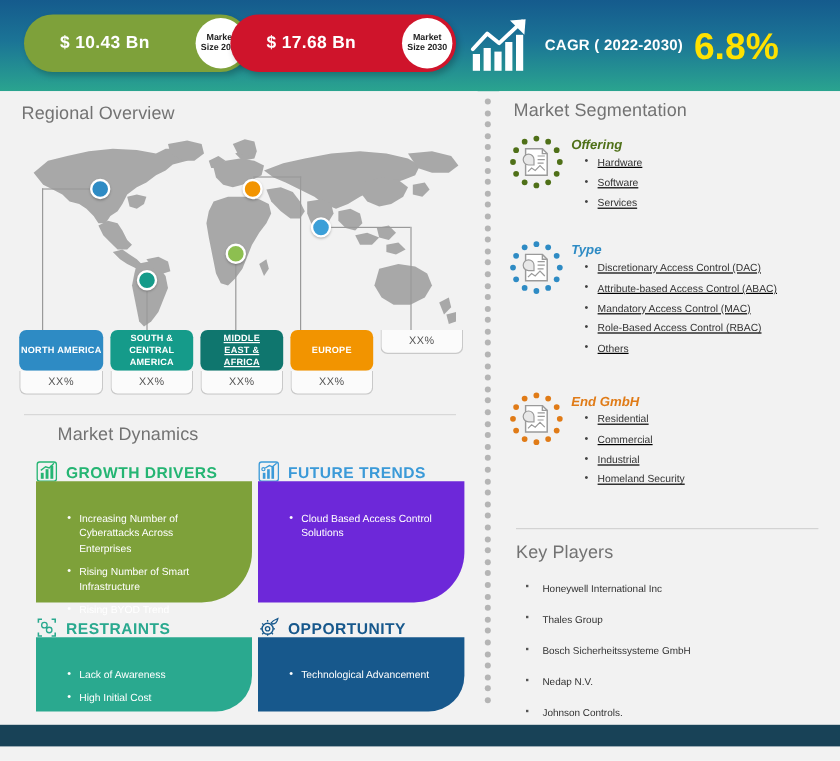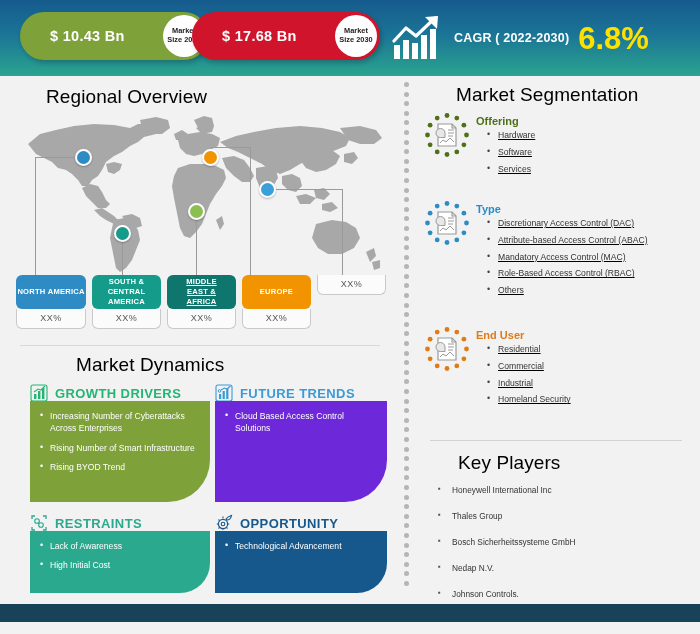--- a/index.html
+++ b/index.html
@@ -36,21 +36,21 @@
   #pill-2030{left:192px;top:12px;width:158px;background:#cf142b;padding-left:30px;}
 
   .cagr-wrap{position:absolute;left:392px;top:8px;display:flex;align-items:center;height:60px;}
   .cagr-icon{width:52px;height:46px;margin-right:10px;}
   .cagr-label{color:#ffffff;font-size:12.5px;font-weight:bold;letter-spacing:.2px;}
   .cagr-value{color:#ffe100;font-size:31px;font-weight:bold;margin-left:9px;line-height:1;}
 
   
   .left-panel{position:absolute;left:0;top:76px;width:398px;height:528px;background:#f2f2f2;}
   .sec-title{
-    color:#000000;font-size:19px;font-weight:normal;letter-spacing:.1px;margin-left:28px;
+    color:#737373;font-size:15px;font-weight:normal;letter-spacing:.1px;
   }
   #regional-title{position:absolute;left:18px;top:10px;}
   .map-wrap{position:absolute;left:10px;top:36px;width:380px;height:165px;}
   .map-wrap svg{display:block;}
 
   .pin{position:absolute;width:17px;height:17px;border-radius:50%;border:2px solid #ffffff;box-sizing:border-box;box-shadow:0 1px 2px rgba(0,0,0,.25);}
   .leader{position:absolute;background:#9a9a9a;}
 
   .region-row{position:absolute;left:16px;top:199px;width:370px;display:flex;gap:6px;}
   .region-card{width:70px;}
@@ -64,21 +64,21 @@
     background:#fbfbfb;color:#555;font-size:9px;text-align:center;padding:4px 0 5px;
     letter-spacing:.5px;
   }
   .hr-soft{position:absolute;left:20px;top:269px;width:360px;height:1px;background:#d8d8d8;}
 
   #dynamics-title{position:absolute;left:48px;top:278px;}
 
   .dyn-head{position:absolute;display:flex;align-items:center;gap:7px;}
   .dyn-head .t{font-size:13px;font-weight:bold;letter-spacing:.4px;}
   .dyn-box{position:absolute;color:#ffffff;}
-  .dyn-box ul{margin:0;padding:9px 10px 9px 20px;list-style:none;}
+  .dyn-box ul{margin:16px;padding:9px 10px 9px 20px;list-style:none;}
   .dyn-box li{font-size:8.6px;line-height:1.45;margin-bottom:7px;position:relative;}
   .dyn-box li:before{content:"•";position:absolute;left:-10px;top:-1px;font-size:9px;}
 
   #gd-head{left:30px;top:308px;}
   #gd-box{left:30px;top:325px;width:180px;height:101px;background:#7ea13a;border-radius:0 0 42px 0;}
   #ft-head{left:215px;top:308px;}
   #ft-box{left:215px;top:325px;width:172px;height:101px;background:#6d28d9;border-radius:0 0 42px 0;}
   #rs-head{left:30px;top:438px;}
   #rs-box{left:30px;top:455px;width:180px;height:62px;background:#2aa98f;border-radius:0 0 30px 0;}
   #op-head{left:215px;top:438px;}
@@ -87,21 +87,21 @@
   
   .divider{position:absolute;left:404px;top:82px;width:6px;height:518px;}
   .divider i{display:block;width:5px;height:5px;border-radius:50%;background:#b5b5b5;margin-bottom:4.6px;}
 
   
   .right-panel{position:absolute;left:416px;top:76px;width:284px;height:528px;background:#f2f2f2;}
   #seg-title{position:absolute;left:12px;top:8px;}
   .seg-block{position:absolute;left:8px;display:flex;}
   .seg-icon{width:46px;height:46px;flex:0 0 46px;position:relative;margin-right:6px;}
   .seg-body{padding-top:3px;}
-  .seg-h{font-size:11px;font-weight:bold;margin-bottom:3px;}
+  .seg-h{font-size:11px;font-weight:bold;margin-bottom:3px;font-style:italic;}
   .seg-body ul{margin:0;padding:0 0 0 22px;list-style:none;text-decoration:underline;}
   .seg-body li{font-size:8.6px;color:#333;line-height:1.2;margin-bottom:6.5px;position:relative;white-space:nowrap;}
   .seg-body li:before{content:"•";position:absolute;left:-11px;top:-1px;color:#444;font-size:9px;}
 
   #seg-offering{top:36px;}
   #seg-type{top:124px;}
   #seg-enduser{top:250px;}
   .seg-hr{position:absolute;left:14px;width:252px;height:1px;background:#d3d3d3;}
   #seg-hr-1{top:364px;}
 
@@ -476,21 +476,21 @@
               <circle cx="13.2" cy="6.1" r="2.4"></circle>
           </g>
           <path d="M14 12 H28 L32 16 V34 H14 Z" fill="#ffffff" stroke="#9a9a9a" stroke-width="1.2"></path>
           <path d="M28 12 V16 H32" fill="none" stroke="#9a9a9a" stroke-width="1.2"></path>
           <path d="M24 18 H30 M24 21 H30 M24 24 H29" stroke="#9a9a9a" stroke-width="1"></path>
           <path d="M21 21 A4.5 4.5 0 1 0 16.5 25.5 L21 25.5 Z" fill="#e8e8e8" stroke="#9a9a9a" stroke-width="1"></path>
           <path d="M16 31 L19 28 L22 30 L26 26 L30 30" fill="none" stroke="#9a9a9a" stroke-width="1"></path>
         </svg>
       </div>
       <div class="seg-body">
-        <div class="seg-h" style="color:#e07b17;">End User</div>
+        <div class="seg-h" style="color:#e07b17;">End GmbH</div>
         <ul>
           <li>Residential</li>
           <li>Commercial</li>
           <li>Industrial</li>
           <li>Homeland Security</li>
         </ul>
       </div>
     </div>
 
     <div class="seg-hr" id="seg-hr-1"></div>

